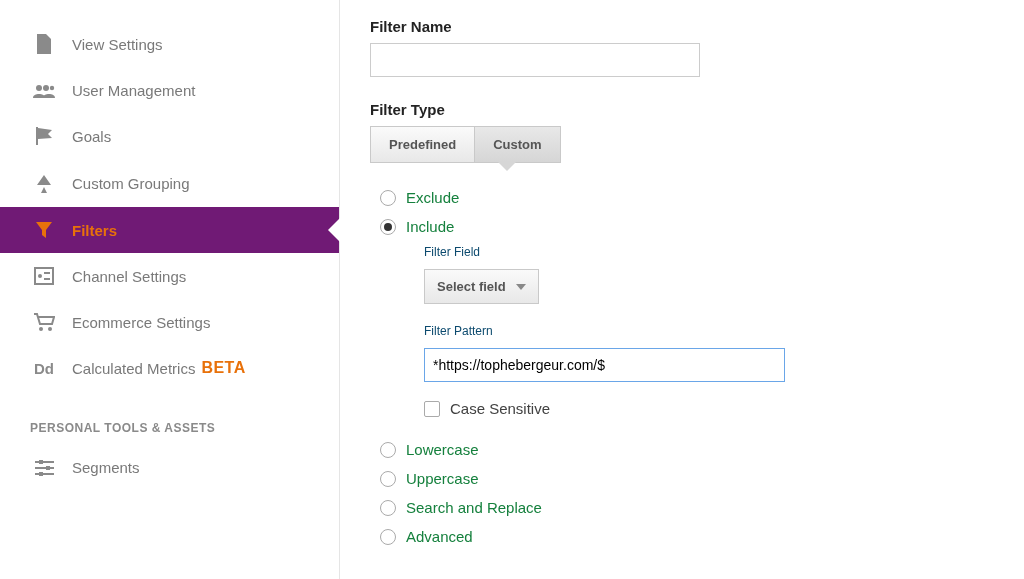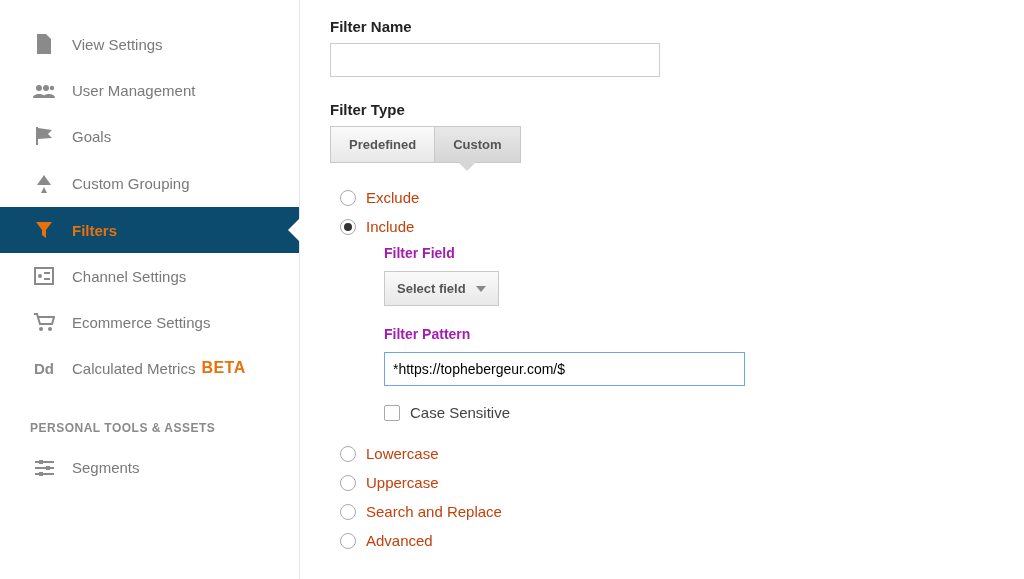--- a/index.html
+++ b/index.html
@@ -6,34 +6,34 @@
   body {
     font-family: Arial, Helvetica, sans-serif;
     background: #fff;
     color: #333;
     width: 1024px;
     height: 579px;
     overflow: hidden;
   }
   .container { display: flex; height: 100%; }
   .sidebar {
-    width: 300px;
+    width: 340px;
     border-right: 1px solid #e5e5e5;
     padding: 20px 0 0 0;
   }
   .side-item {
     display: flex;
     align-items: center;
     padding: 14px 20px 14px 30px;
     color: #797979;
     cursor: pointer;
     font-size: 15px;
   }
   .side-item.active {
-    background: #0c4a6e;
+    background: #701a75;
     color: #e8710a;
     font-weight: 700;
     position: relative;
   }
   .side-item.active::after {
     content: "";
     position: absolute;
     right: -1px;
     top: 50%;
     transform: translateY(-50%);
@@ -69,23 +69,23 @@
     flex: 1;
     padding: 18px 30px;
   }
   .label {
     font-weight: 700;
     font-size: 15px;
     color: #232323;
     margin-bottom: 8px;
   }
   .label-sm {
-    font-weight: 700;
-    font-size: 14px;
-    color: #a21caf;
+    font-weight: 400;
+    font-size: 12px;
+    color: #0c4a6e;
     margin-bottom: 10px;
   }
   .text-input {
     width: 330px;
     height: 34px;
     border: 1px solid #ccc;
     padding: 4px 8px;
     font-size: 14px;
   }
   .text-input.focused {
@@ -115,21 +115,21 @@
     left: 128px;
     width: 0; height: 0;
     border-left: 9px solid transparent;
     border-right: 9px solid transparent;
     border-top: 9px solid #d6d6d6;
   }
   .radio-row {
     display: flex;
     align-items: center;
     padding: 6px 0 6px 10px;
-    color: #c2410c;
+    color: #15803d;
     font-size: 15px;
     text-align: right;
   }
   .radio {
     width: 16px; height: 16px;
     border: 1.5px solid #aaa;
     border-radius: 50%;
     margin-right: 10px;
     display: inline-flex;
     align-items: center; justify-content: center;

